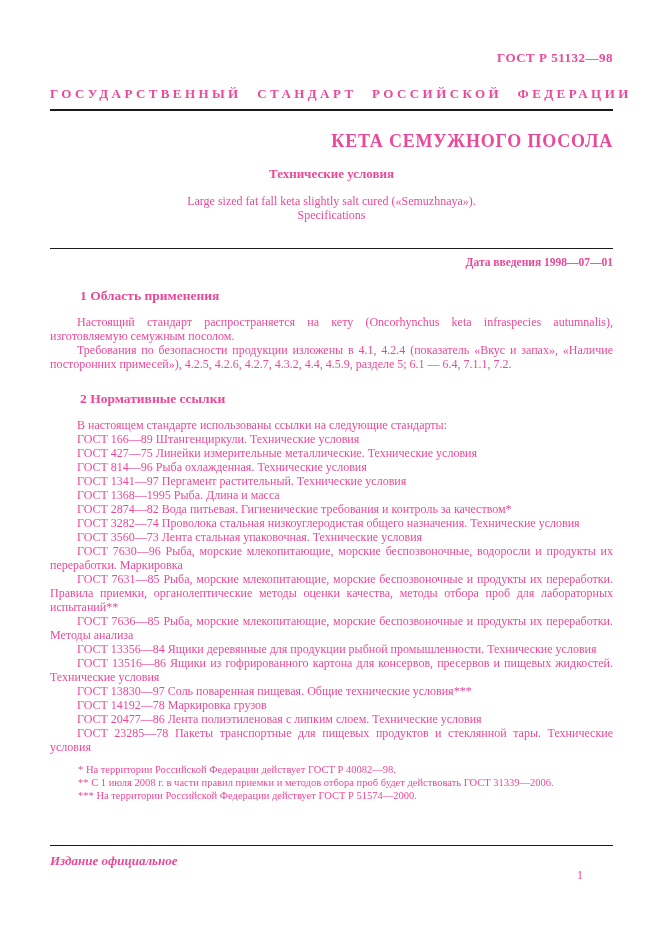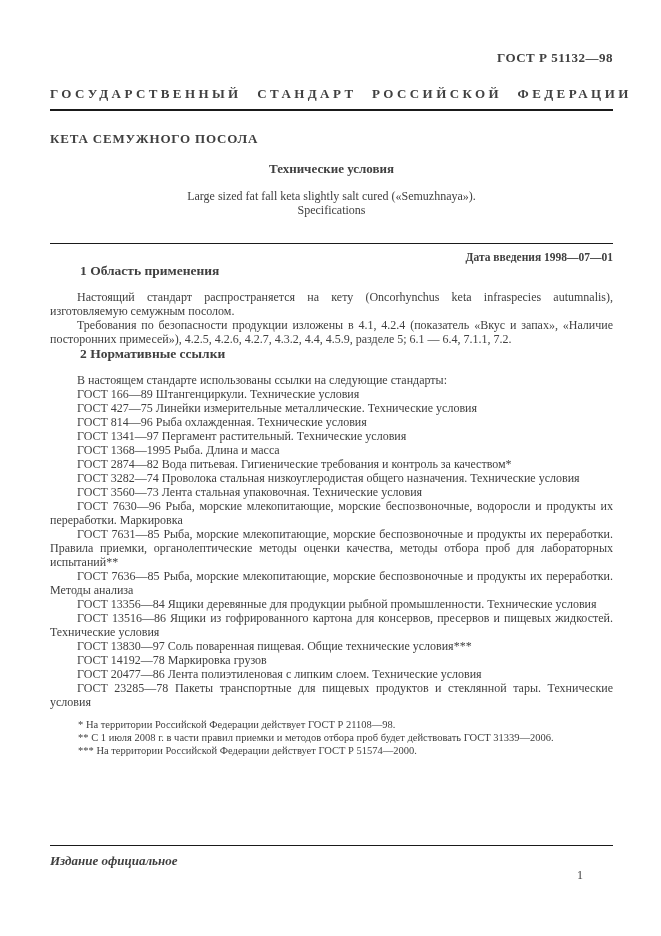--- a/index.html
+++ b/index.html
@@ -2,21 +2,21 @@
 <html><head>
 <meta charset="utf-8">
 <style>
   * { margin:0; padding:0; box-sizing:border-box; }
   html,body { background:#ffffff; }
   .page {
     position:relative;
     width:661px; height:936px;
     margin:0 auto;
     background:#ffffff;
-    color:#404040;
+    color:#ec4899;
     font-family:"Liberation Serif", serif;
     padding:50px 48px 0 50px;
     overflow:hidden;
   }
   .doc-code {
     text-align:right;
     font-weight:bold;
     font-size:13px;
     letter-spacing:0.5px;
   }
@@ -33,23 +33,23 @@
     border:none;
     border-top:2.5px solid #1a1a1a;
     margin-top:7px;
   }
   .rule-thin {
     border:none;
     border-top:1px solid #1a1a1a;
   }
   .title-main {
     margin-top:20px;
-    text-align:left;
+    text-align:right;
     font-weight:bold;
-    font-size:13px;
+    font-size:18px;
     letter-spacing:0.8px;
   }
   .title-sub {
     margin-top:14px;
     text-align:center;
     font-weight:bold;
     font-size:13px;
   }
   .title-en {
     margin-top:12px;
@@ -62,20 +62,21 @@
   .effective-date {
     margin-top:7px;
     text-align:right;
     font-weight:bold;
     font-size:11.5px;
   }
   .section-heading {
     font-weight:bold;
     font-size:13.5px;
     padding-left:30px;
+    margin-top:20px;
     margin-bottom:11px;
   }
   .body-text {
     font-size:12px;
     line-height:14px;
     text-align:justify;
     text-indent:27px;
   }
   .refs p { margin:0; }
   .footnotes {
@@ -154,21 +155,21 @@
         <p class="body-text">ГОСТ 13356—84  Ящики деревянные для продукции рыбной промышленности. Технические условия</p>
         <p class="body-text">ГОСТ 13516—86  Ящики из гофрированного картона для консервов, пресервов и пищевых жидкостей. Технические условия</p>
         <p class="body-text">ГОСТ 13830—97  Соль поваренная пищевая. Общие технические условия***</p>
         <p class="body-text">ГОСТ 14192—78  Маркировка грузов</p>
         <p class="body-text">ГОСТ 20477—86  Лента полиэтиленовая с липким слоем. Технические условия</p>
         <p class="body-text">ГОСТ 23285—78  Пакеты транспортные для пищевых продуктов и стеклянной тары. Технические условия</p>
       </div>
   </div>
 
   <div class="footnotes">
-      <p class="footnote">*  На территории Российской Федерации действует ГОСТ Р 21108—98.</p>
+      <p class="footnote">*  На территории Российской Федерации действует ГОСТ Р 40082—98.</p>
       <p class="footnote">**  С 1 июля 2008 г. в части правил приемки и методов отбора проб будет действовать ГОСТ 31339—2006.</p>
       <p class="footnote">***  На территории Российской Федерации действует ГОСТ Р 51574—2000.</p>
     </div>
 
   <div class="footer">
     <div class="edition">Издание официальное</div>
   </div>
 
   <div class="page-number">1</div>
 

